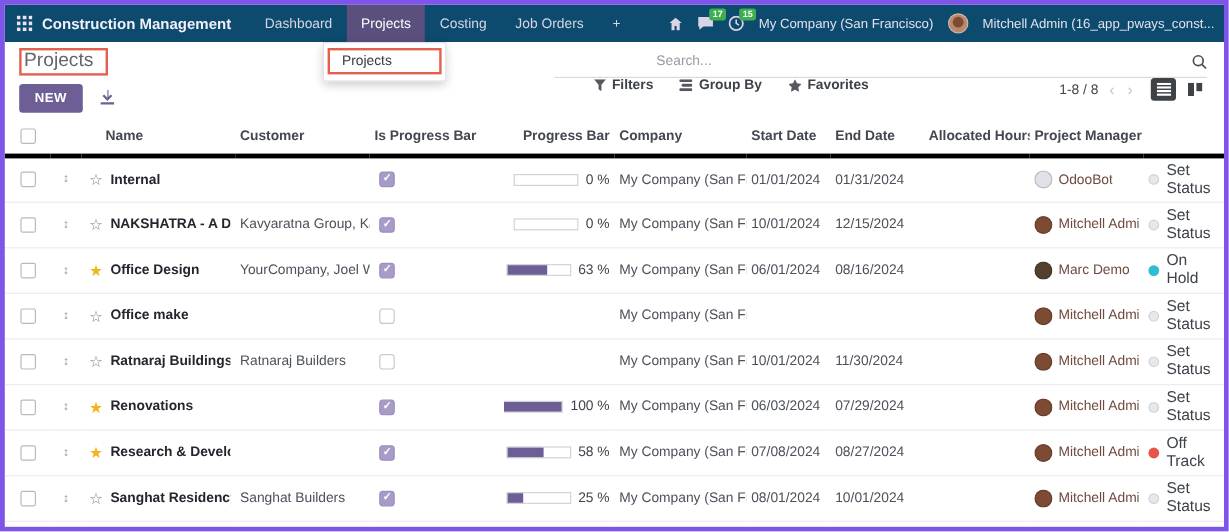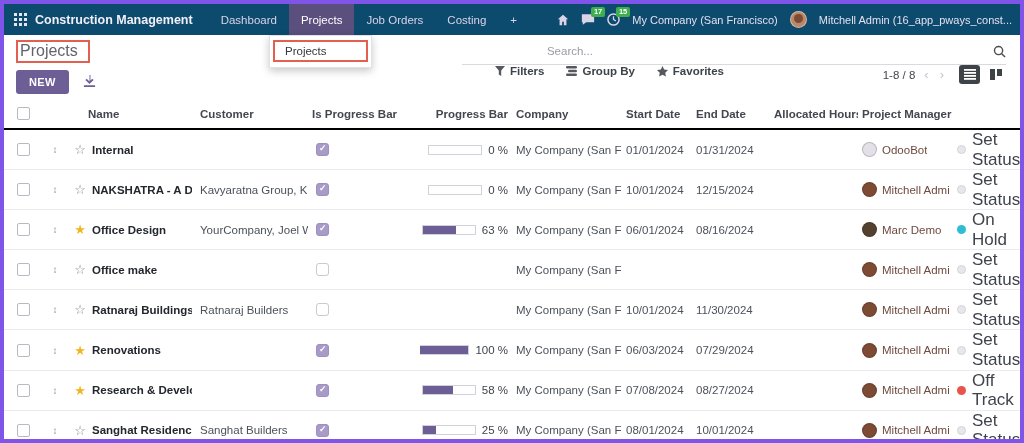--- a/index.html
+++ b/index.html
@@ -43,21 +43,21 @@
   .sw-btn.active { background:#3e4347; color:#fff; }
   .sw-btn.idle { color:#3e4347; }
 
   
   .dropdown { position:absolute; left:265px; top:31px; width:103px; background:#fff; border:1px solid #e2e2e6; box-shadow:0 3px 8px rgba(0,0,0,.22); padding:4px 0 5px; z-index:20; }
   .dd-item { font-size:11.5px; color:#6a6a72; padding:5px 13px; cursor:pointer; white-space:nowrap; }
   .dd-item.hl { color:#37373d; border:2px solid #e3604e; margin:0 3px; padding:3px 10px; }
 
   
   table { width:100%; border-collapse:collapse; table-layout:fixed; font-size:11.5px; color:#4c515a; }
-  thead th { text-align:left; font-weight:700; color:#43474f; padding:9px 4px 8px; border-bottom:2px solid #000000; white-space:nowrap; overflow:hidden; font-size:11.5px; }
+  thead th { text-align:left; font-weight:700; color:#43474f; padding:9px 4px 8px; border-bottom:4px solid #000000; white-space:nowrap; overflow:hidden; font-size:11.5px; }
   th.r, td.r { text-align:right; }
   tbody td { height:38px; padding:0 4px; border-bottom:1px solid #ececf0; white-space:nowrap; overflow:hidden; vertical-align:middle; }
   .cb { width:13px; height:13px; border:1px solid #b9b9c2; border-radius:2px; background:#fff; margin:0 auto; cursor:pointer; }
   thead .cb { margin:0 auto; }
   .drag { color:#8f8f98; font-size:10px; text-align:center; cursor:grab; }
   .namecell { display:flex; align-items:center; gap:4px; }
   .star { font-size:13px; color:#8a8a92; cursor:pointer; width:16px; text-align:center; flex:none; }
   .star.on { color:#f2b51d; }
   .pname { font-weight:700; color:#23262d; overflow:hidden; }
   .pb-check { width:13px; height:13px; border-radius:3px; margin-left:4px; position:relative; cursor:pointer; }
@@ -67,21 +67,21 @@
   .progcell { display:flex; align-items:center; justify-content:flex-end; gap:6px; }
   .pbar { width:54px; height:10px; border:1px solid #d2d2da; background:#fff; flex:none; }
   .pfill { height:100%; background:#6d5f96; }
   .plabel { color:#3f444c; }
   .mgr { display:flex; align-items:center; gap:5px; }
   .mgr-av { width:15px; height:15px; border-radius:50%; border:1px solid rgba(0,0,0,.18); flex:none; }
   .mgr-name { color:#6f4a3f; overflow:hidden; }
   .statuscell { display:flex; align-items:center; gap:6px; }
   .sdot { width:9px; height:9px; border-radius:50%; flex:none; cursor:pointer; }
   .sdot.muted { border:1px solid #d2d2d8; }
-  .slabel { font-size:17px; color:#3f444c; line-height:1.15; white-space:normal; width:42px; }
+  .slabel { font-size:13px; color:#3f444c; line-height:1.15; white-space:normal; width:42px; }
   .gear-th { color:#3e434a; }
 </style>
 </head>
 <body>
 
 <div class="frame">
 
   <nav class="navbar">
     <div class="nav-left">
       <span class="appgrid">
@@ -97,22 +97,22 @@
               <rect x="5" y="10" width="3" height="3"></rect>
               <rect x="10" y="10" width="3" height="3"></rect>
         </g>
           </svg>
       </span>
       <span class="app-name">Construction Management</span>
     </div>
     <div class="nav-menu" id="nav-menu">
         <span class="nav-item">Dashboard</span>
         <span class="nav-item active">Projects</span>
+        <span class="nav-item">Costing</span>
         <span class="nav-item">Job Orders</span>
-        <span class="nav-item">Costing</span>
         <span class="nav-item">+</span>
       </div>
     <div class="nav-right">
       <span class="icon-wrap">
         <svg width="12" height="12" viewBox="0 0 14 14">
             <path fill="currentColor" d="M7 1 1 6h2v7h3V9h2v4h3V6h2z"></path>
           </svg>
       </span>
       <span class="icon-wrap">
         <svg width="14" height="13" viewBox="0 0 16 14">

